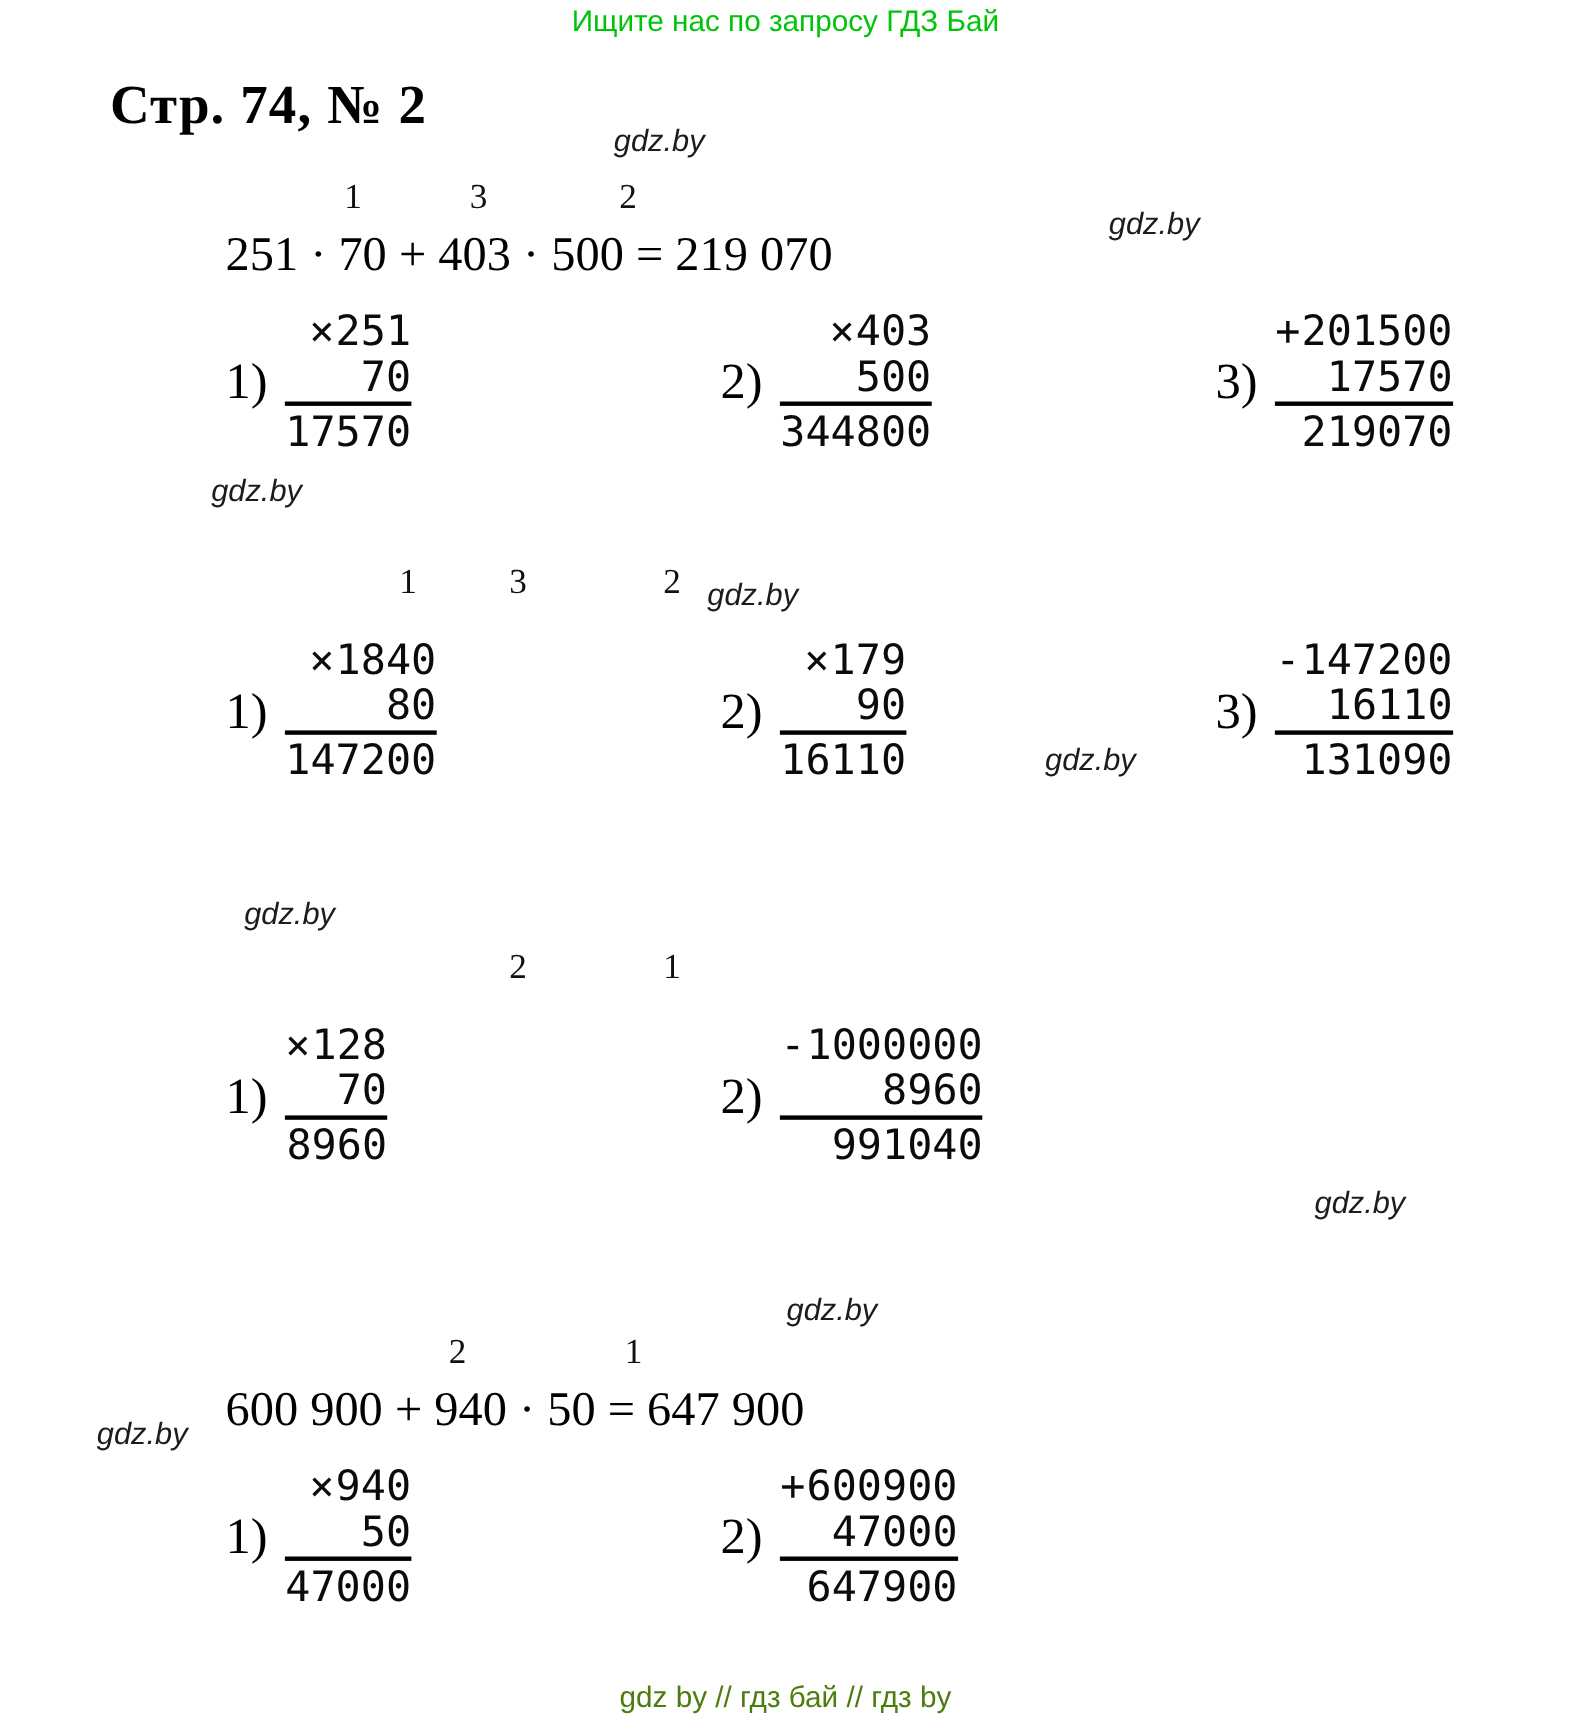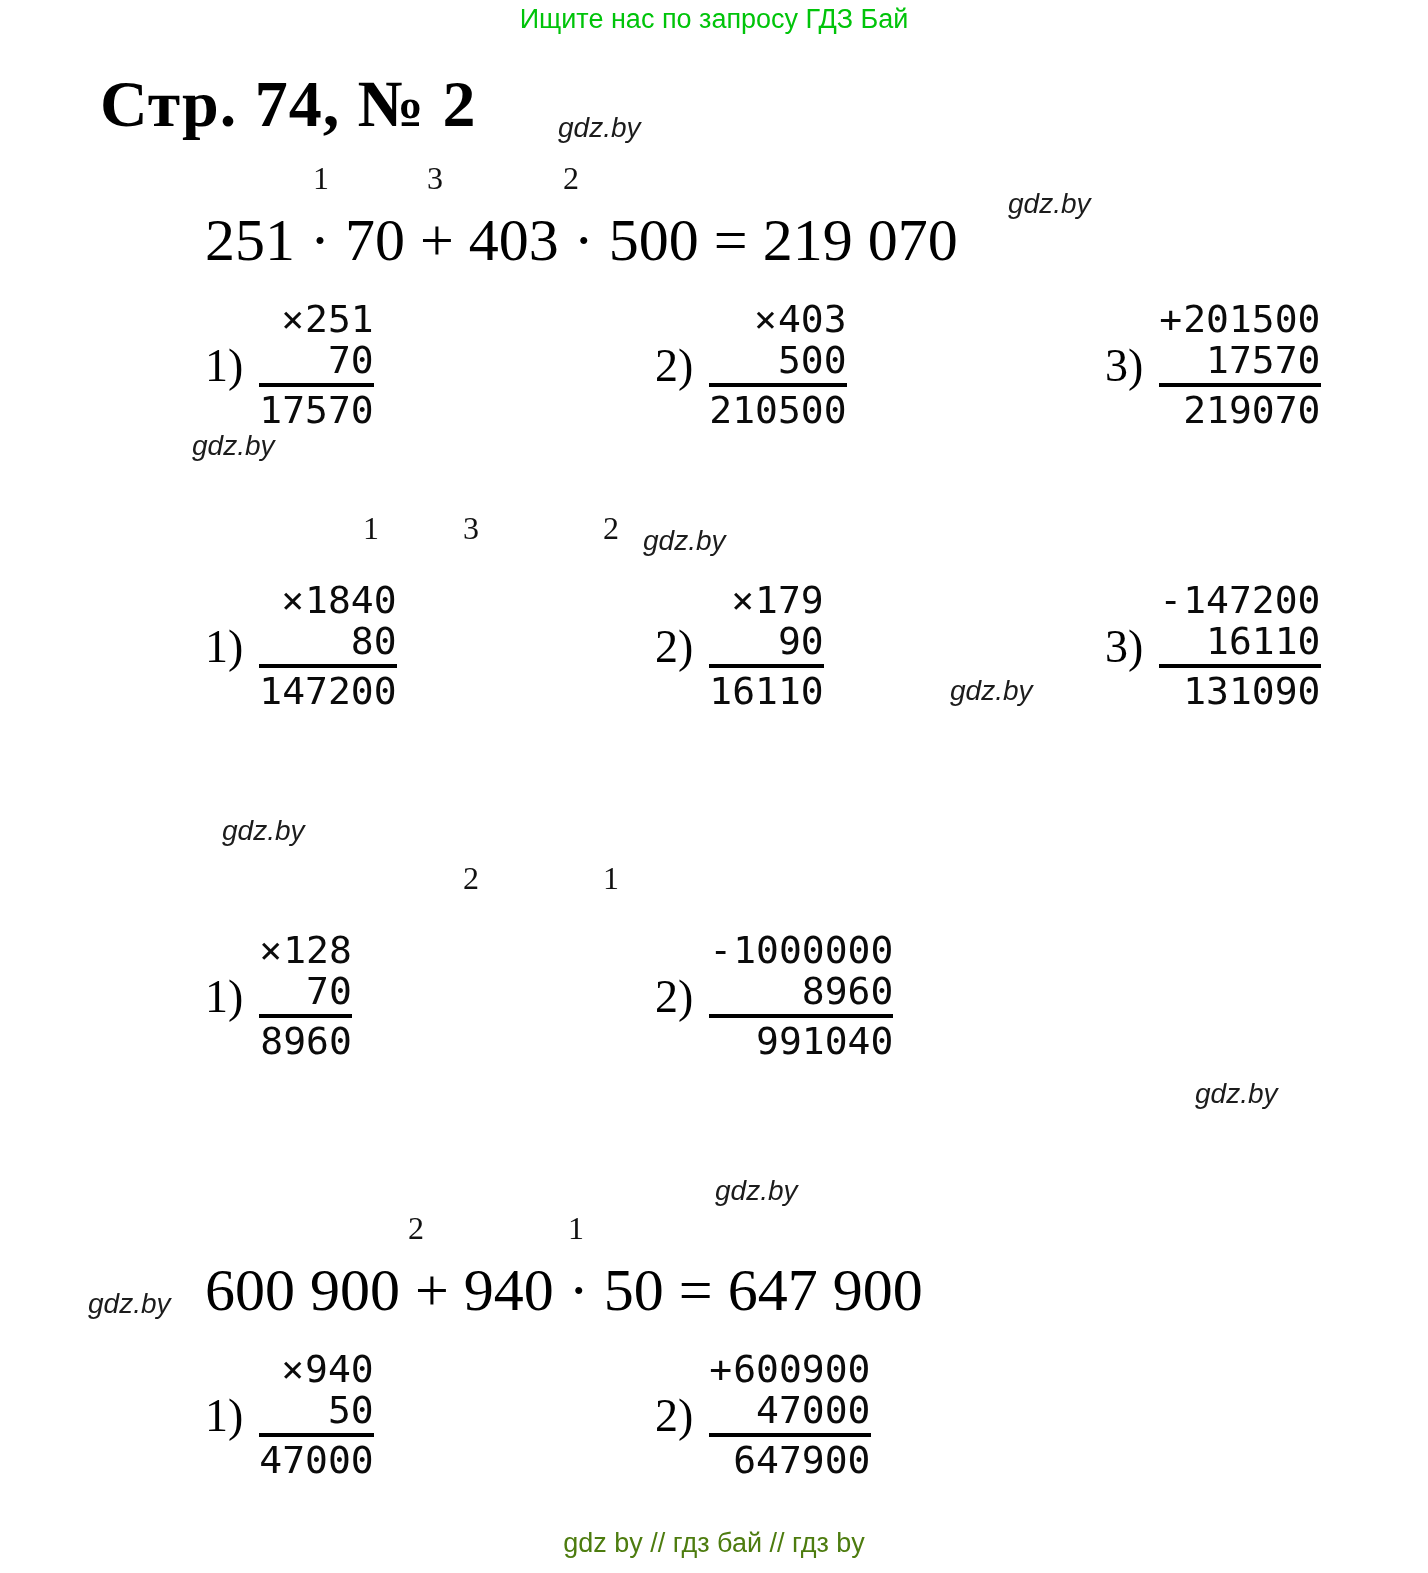--- a/index.html
+++ b/index.html
@@ -17,21 +17,21 @@
     top: 4px; left: 0; width: 100%;
     text-align: center;
     font-family: "Liberation Sans", sans-serif;
     font-size: 27px;
     color: #00c40a;
   }
   .title {
     position: absolute;
     top: 66px; left. 100px;
     left: 100px;
-    font-size: 66px;
+    font-size: 50px;
     font-weight: bold;
     letter-spacing: 1px;
   }
   .watermark {
     position: absolute;
     font-family: "Liberation Sans", sans-serif;
     font-size: 28px;
     color: #1c1c1c;
     white-space: nowrap;
     font-style: italic;
@@ -42,21 +42,21 @@
     right: 0;
   }
   .expr-wrap { position: relative; padding-top: 46px; }
   .mark {
     position: absolute;
     top: 0;
     font-size: 32px;
     color: #111;
   }
   .expr {
-    font-size: 60px;
+    font-size: 44px;
     line-height: 1.15;
     white-space: nowrap;
   }
   .steps {
     display: flex;
     margin-top: 24px;
     align-items: flex-start;
   }
   .step {
     width: 450px;
@@ -124,21 +124,21 @@
           <div class="crow"><span class="op">×</span><span>251</span></div>
           <div class="crow">70</div>
           <div class="crow result">17570</div>
         </div>
       </div>
       <div class="step">
         <span class="step-label">2)</span>
         <div class="calc">
           <div class="crow"><span class="op">×</span><span>403</span></div>
           <div class="crow">500</div>
-          <div class="crow result">210500</div>
+          <div class="crow result">344800</div>
         </div>
       </div>
       <div class="step">
         <span class="step-label">3)</span>
         <div class="calc">
           <div class="crow"><span class="op">+</span><span>201500</span></div>
           <div class="crow">17570</div>
           <div class="crow result">219070</div>
         </div>
       </div>

